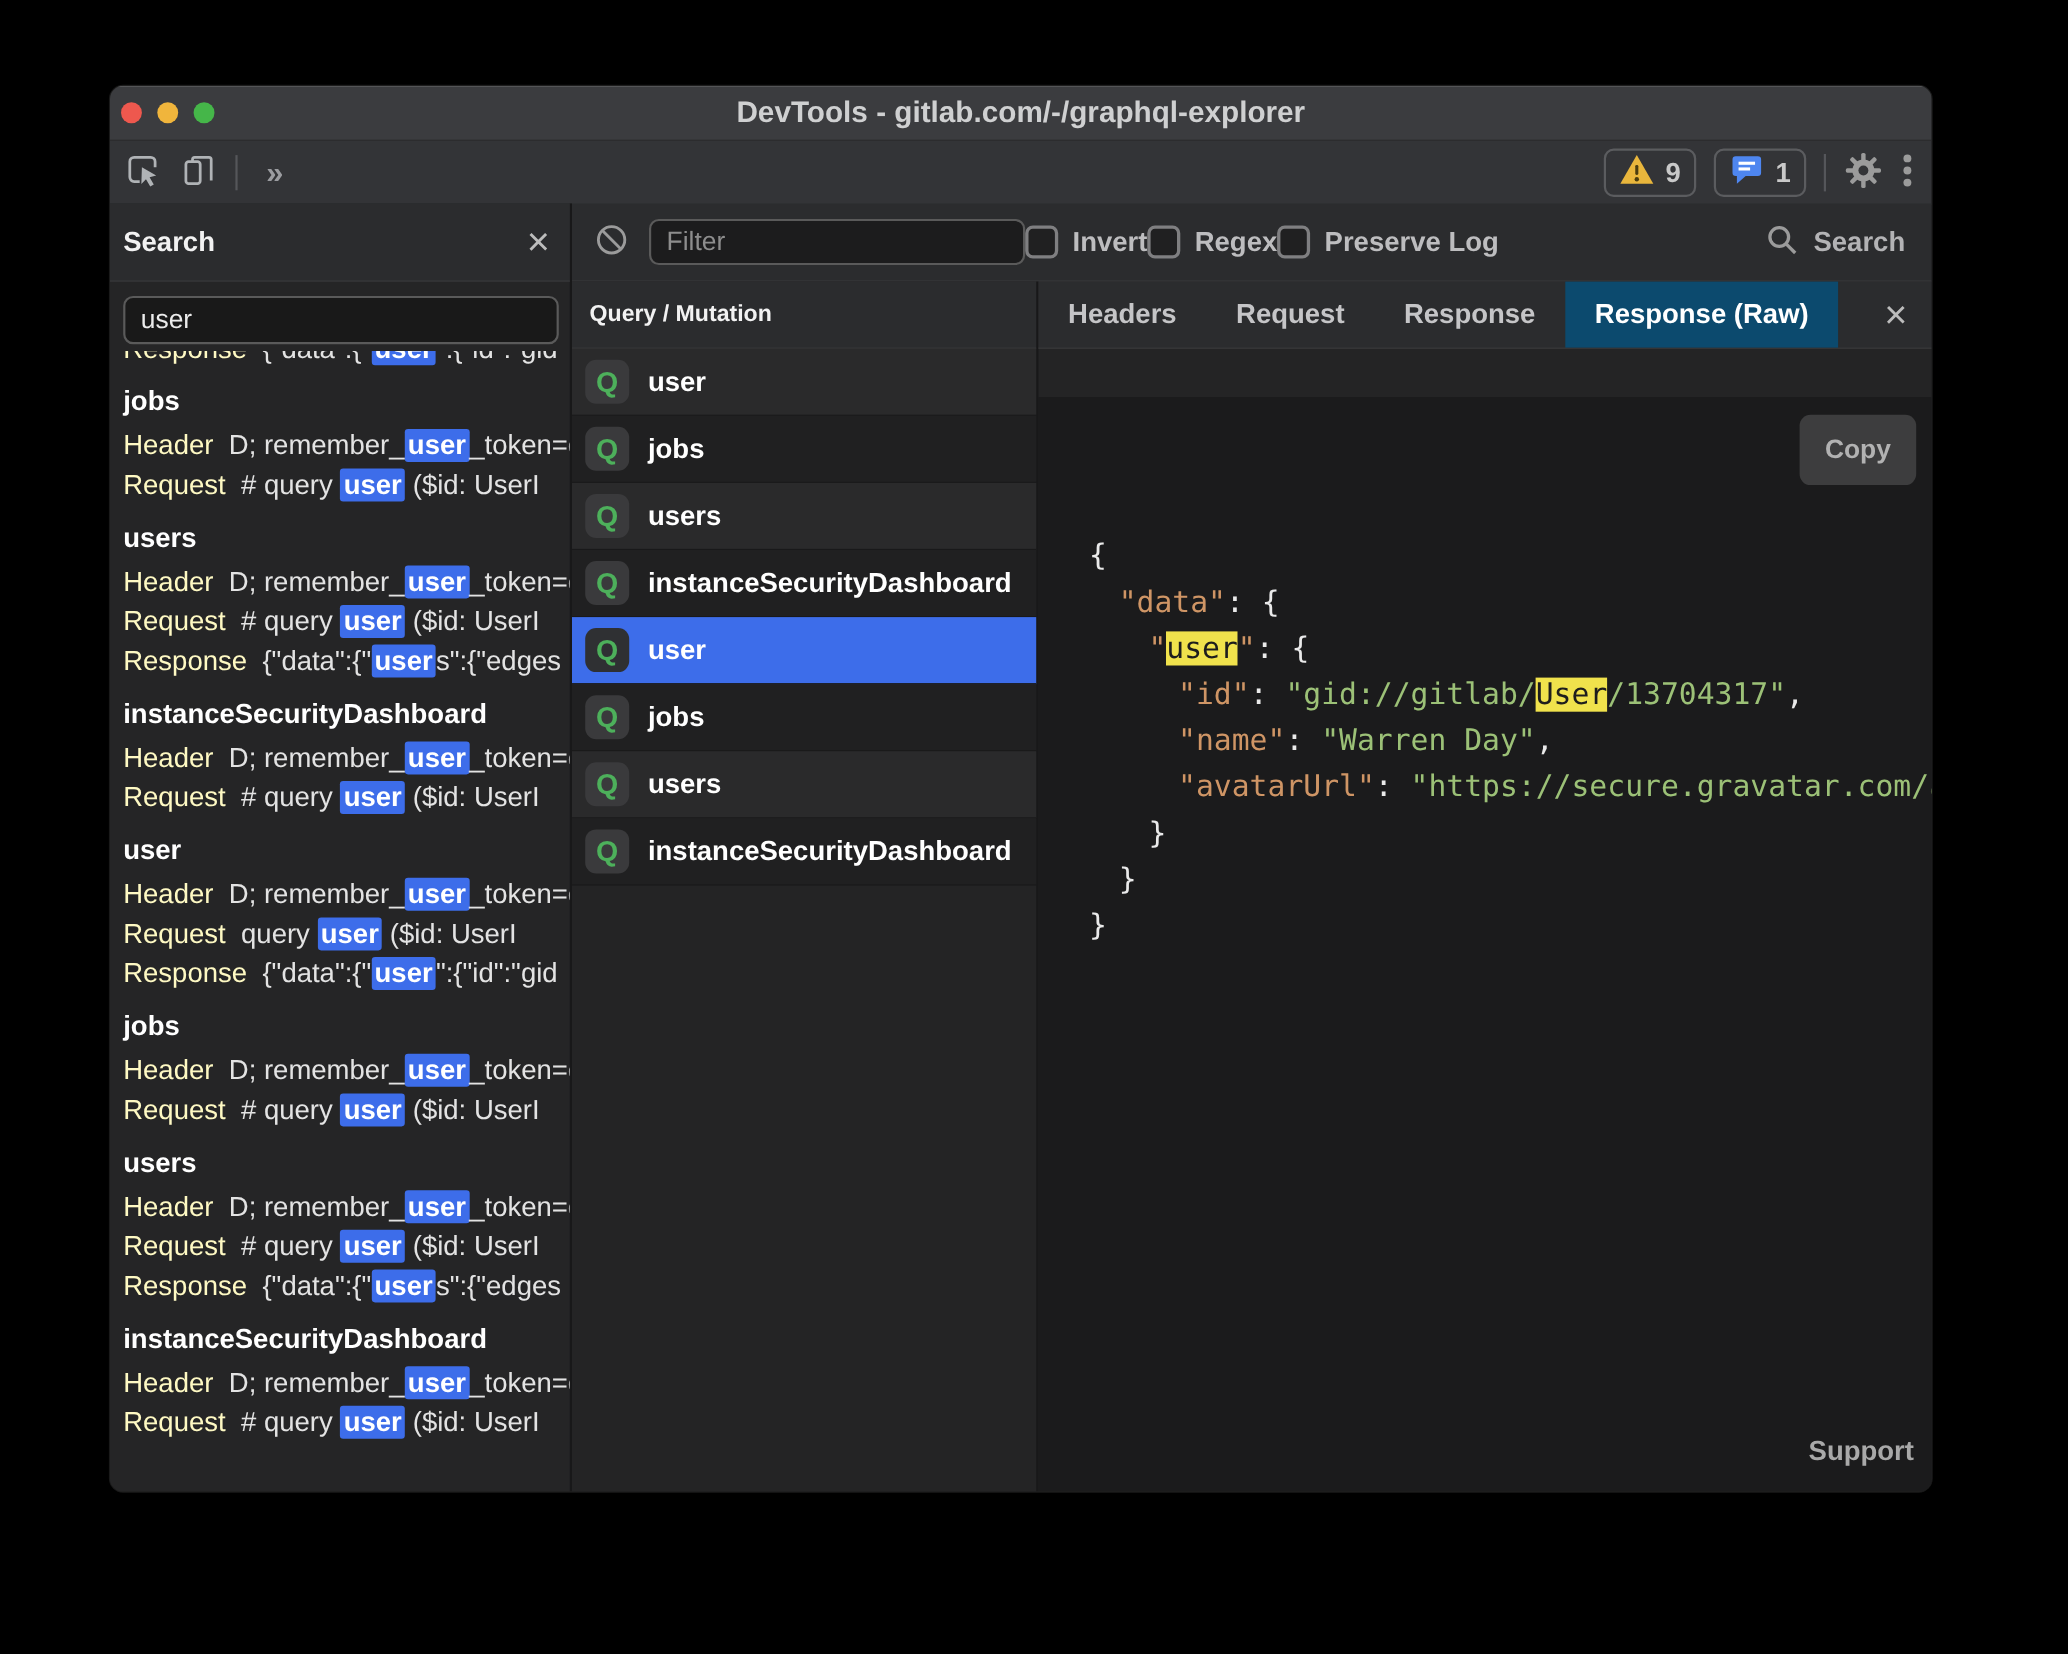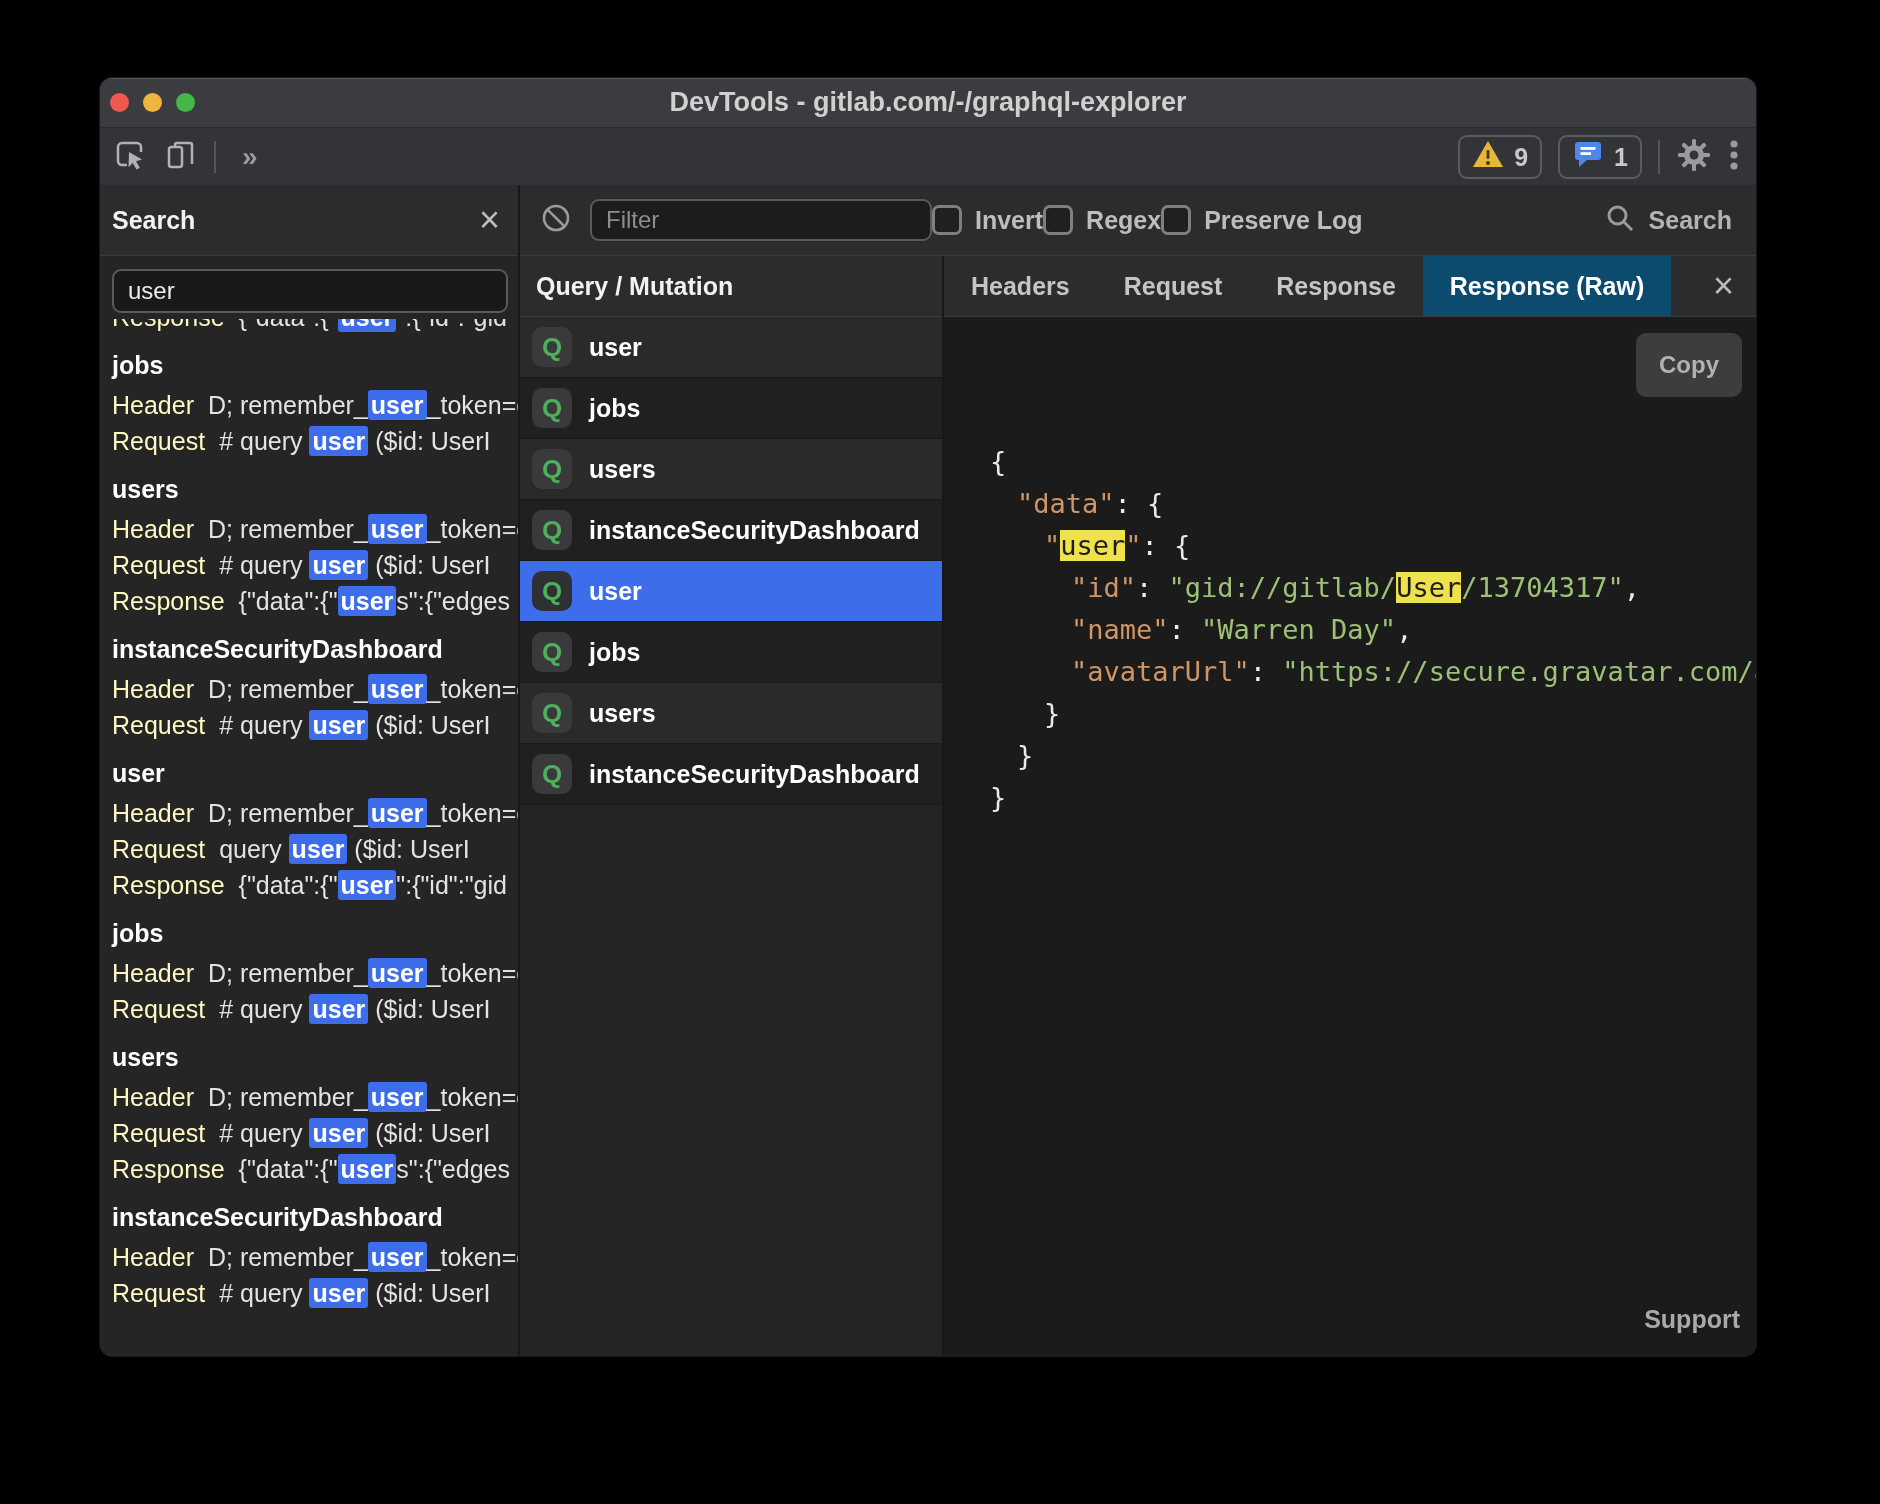--- a/index.html
+++ b/index.html
@@ -87,37 +87,37 @@
   .checkbox{width:24px;height:24px;border:3px solid #7f7f81;border-radius:7px;background:#202021;}
   .cb-label{font-size:25px;font-weight:600;color:#bdbdbf;white-space:nowrap;}
   .toolbar-search{margin-left:auto;display:flex;align-items:center;gap:14px;}
   .toolbar-search .cb-label{color:#b3b3b5;font-weight:bold;}
   .columns{flex:1;display:flex;min-height:0;}
   
   .mid-col{width:422px;border-right:2px solid #181819;display:flex;flex-direction:column;background:#242425;}
   .mid-header{
     height:60px;min-height:60px;background:#2b2c2e;border-bottom:1px solid #3b3b3d;
     display:flex;align-items:center;padding-left:16px;
-    font-size:25px;font-weight:bold;color:#f2f2f2;
+    font-size:21px;font-weight:bold;color:#f2f2f2;
   }
   .q-row{
     height:60px;display:flex;align-items:center;gap:17px;padding-left:12px;
     font-size:25px;font-weight:bold;color:#fff;border-bottom:1px solid #19191a;white-space:nowrap;overflow:hidden;
   }
   .q-row.odd{background:#2a2a2b;}
   .q-row.even{background:#202021;}
   .q-row.selected{background:var(--selection-blue);}
   .q-badge{
     width:40px;height:40px;min-width:40px;border-radius:10px;background:#3a3a3c;
     display:flex;align-items:center;justify-content:center;
     font-size:26px;font-weight:bold;color:var(--query-green);
   }
   .q-row.selected .q-badge{background:#2f3033;}
   
-  .detail-col{flex:1;display:flex;flex-direction:column;min-width:0;}
+  .detail-col{flex:1;display:flex;flex-direction:column;min-width:0;gap:44px;}
   .detail-tabs{
     height:60px;min-height:60px;background:#2b2c2e;border-bottom:1px solid #3b3b3d;
     display:flex;align-items:center;
   }
   .dtab{
     height:60px;display:flex;align-items:center;padding:0 27px;
     font-size:25px;font-weight:600;color:#c5c5c7;white-space:nowrap;
   }
   .dtab.active{background:#0c4a6e;color:#fff;font-weight:bold;}
   .detail-tabs .xclose{margin-left:auto;margin-right:22px;}

